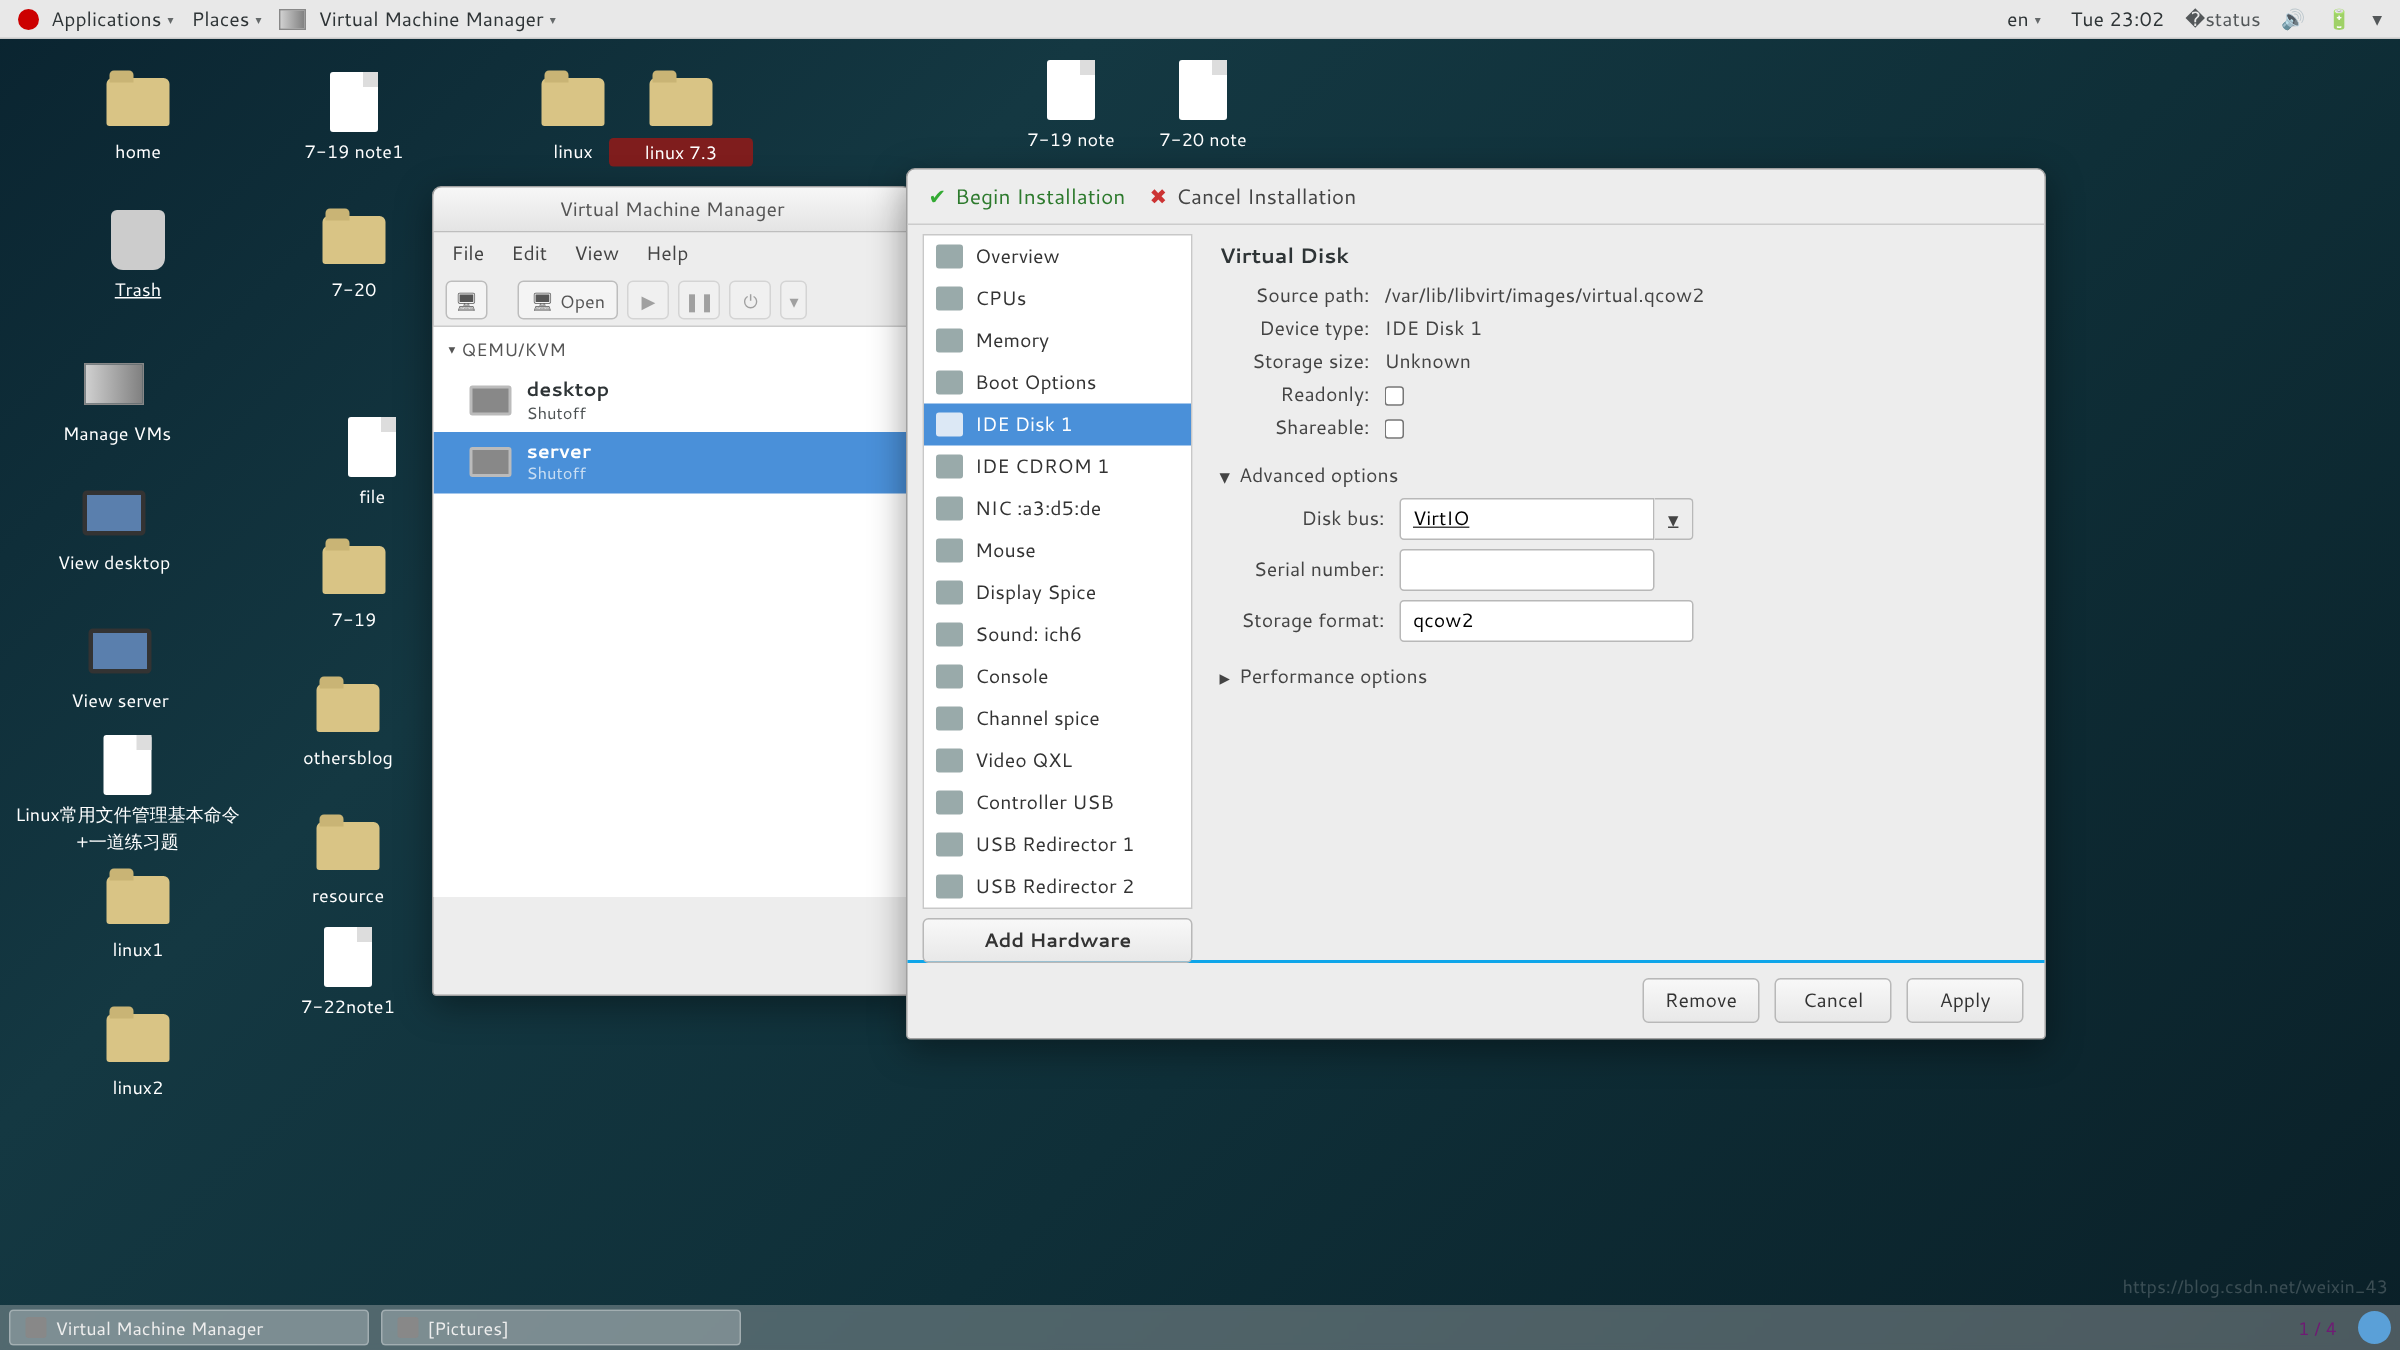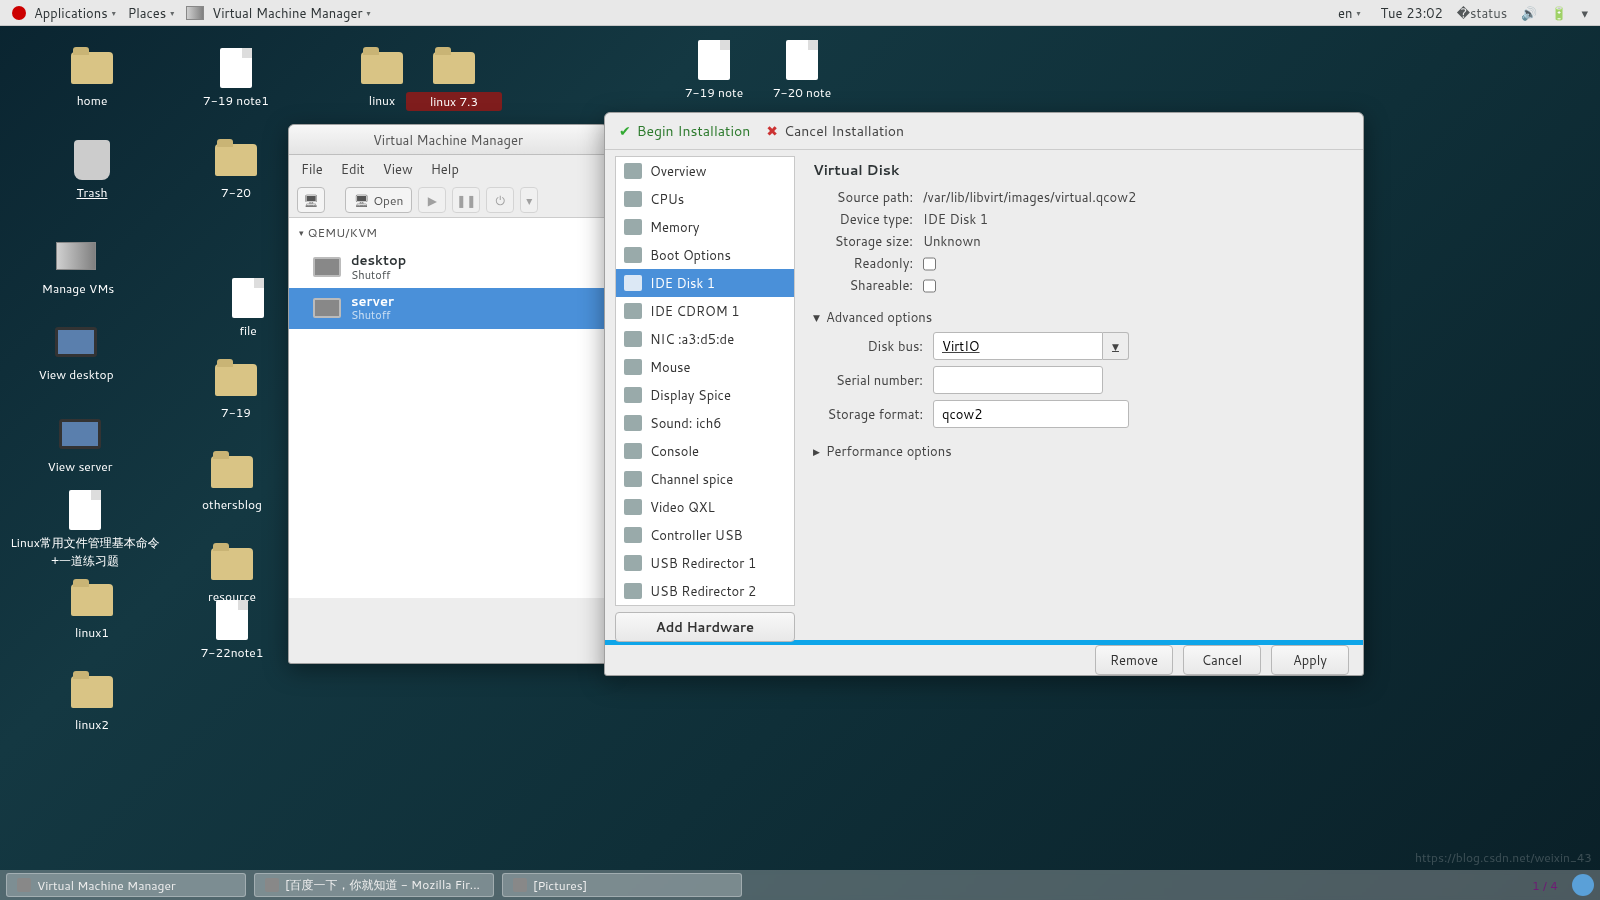--- a/index.html
+++ b/index.html
@@ -56,21 +56,21 @@
 .kv .k{width:100px;text-align:right;margin-right:10px;}
 .kv input[type=checkbox]{margin-top:2px;}
 .sect{margin:14px 0 6px;display:flex;align-items:center;gap:6px;font-size:13px;color:#444;}
 .sect .chev{font-size:9px;}
 .frow{display:flex;align-items:center;margin:6px 0;gap:10px;font-size:13px;color:#444;}
 .frow .fk{width:110px;text-align:right;}
 .txtfield{width:170px;height:28px;border:1px solid #b8b8b8;border-radius:3px;background:#fff;padding:0 8px;font-size:13px;}
 .combo{display:flex;text-decoration:underline;}
 .combo .txtfield{border-radius:3px 0 0 3px;}
 .combo .dd{width:26px;height:28px;border:1px solid #b8b8b8;border-left:none;background:#ededed;border-radius:0 3px 3px 0;display:flex;align-items:center;justify-content:center;font-size:9px;}
-.btnrow{display:flex;justify-content:space-between;padding:0 14px;border-top:5px solid #0ea5e9;}
+.btnrow{display:flex;justify-content:space-between;padding:10px 14px;border-top:2px solid #0ea5e9;}
 .btn{min-width:78px;height:30px;border:1px solid #b8b8b8;background:linear-gradient(#f8f8f8,#e8e8e8);border-radius:4px;font-size:13px;color:#333;display:flex;align-items:center;justify-content:center;padding:0 14px;cursor:pointer;}
 .btnrow .right-btns{display:flex;gap:10px;}
 .add-hw{width:180px;margin:0 0 6px 10px;font-weight:bold;}
 
 .taskbar{position:absolute;left:0;right:0;bottom:0;height:30px;background:rgba(200,200,200,.35);display:flex;align-items:center;gap:8px;padding:0 6px;backdrop-filter:blur(2px);}
 .task{height:24px;background:rgba(255,255,255,.25);border:1px solid rgba(255,255,255,.3);border-radius:3px;display:flex;align-items:center;gap:6px;padding:0 10px;color:#eee;font-size:12px;min-width:240px;}
 .task .ti{width:14px;height:14px;background:#888;border-radius:2px;}
 .taskbar .spacer{flex:1;}
 .pagen{color:#701a75;font-size:12px;padding-right:6px;}
 .watermark{position:absolute;right:8px;bottom:34px;color:rgba(255,255,255,.2);font-size:12px;}
@@ -205,21 +205,21 @@
         <div class="folder-g"></div>
       </div>
       <div class="label">resource</div>
     </div>
     <div class="desk-icon" style="left: 44px; top: 580px;">
       <div class="glyph">
         <div class="folder-g"></div>
       </div>
       <div class="label">linux1</div>
     </div>
-    <div class="desk-icon" style="left: 184px; top: 600px;">
+    <div class="desk-icon" style="left: 184px; top: 618px;">
       <div class="glyph">
         <div class="file-g"></div>
       </div>
       <div class="label">7-22note1</div>
     </div>
     <div class="desk-icon" style="left: 44px; top: 672px;">
       <div class="glyph">
         <div class="folder-g"></div>
       </div>
       <div class="label">linux2</div>
@@ -412,23 +412,19 @@
 <div class="watermark">https://blog.csdn.net/weixin_43</div>
 
 <div class="taskbar">
   <div id="tasks" style="display: flex; gap: 8px;">
       <div class="task">
         <span class="ti"></span>
         <span>Virtual Machine Manager</span>
       </div>
       <div class="task">
         <span class="ti"></span>
-        <span>[百度一下，你就知道 - Mozilla Fir...</span>
-      </div>
-      <div class="task">
-        <span class="ti"></span>
         <span>[Pictures]</span>
       </div>
     </div>
   <div class="spacer"></div>
   <div class="pagen">1 / 4</div>
   <span style="width:22px;height:22px;border-radius:50%;background:#5aa0d8;display:inline-block;"></span>
 </div>
 
 </body></html>

